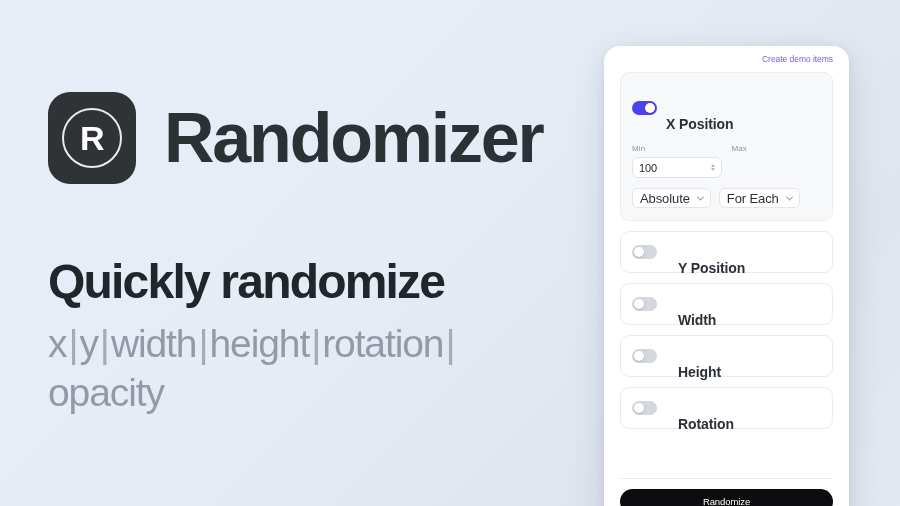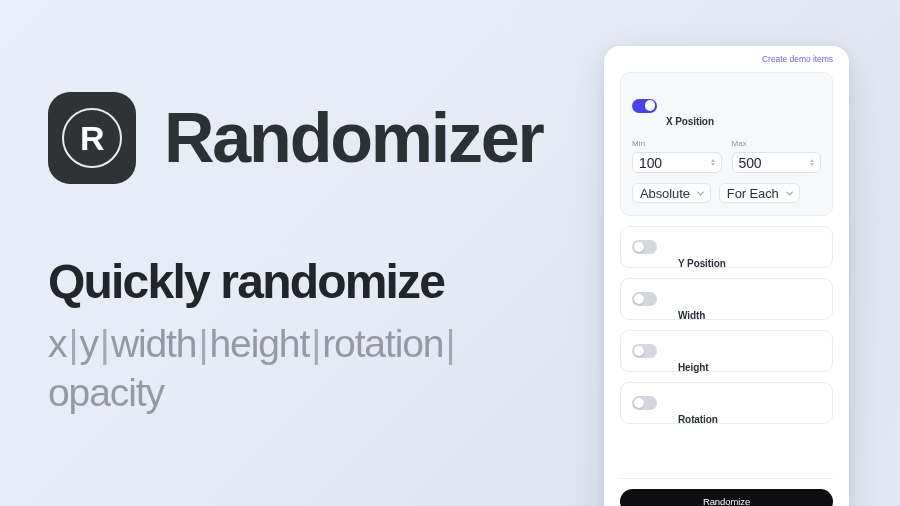--- a/index.html
+++ b/index.html
@@ -160,21 +160,21 @@
   .toggle .knob {
     position: absolute;
     top: 1.6px; left: 1.6px;
     width: 10.8px; height: 10.8px;
     background: #fff;
     border-radius: 50%;
     box-shadow: 0 1px 2px rgba(0,0,0,.18);
   }
   .toggle.on .knob { left: auto; right: 1.6px; }
   .prop-label {
-    font-size: 10px;
+    font-size: 14px;
     font-weight: 700;
     color: #2b3038;
     letter-spacing: -0.1px;
     margin-top: 32px;
   }
 
   .minmax-row {
     display: flex;
     gap: 10px;
     margin-top: 12px;
@@ -190,21 +190,21 @@
     height: 21px;
     background: #ffffff;
     border: 1px solid #dfe2e8;
     border-radius: 6px;
     display: flex;
     align-items: center;
     padding: 0 6px;
     justify-content: space-between;
   }
   .num-value {
-    font-size: 14px;
+    font-size: 11px;
     color: #22262c;
     letter-spacing: -0.1px;
   }
   .stepper {
     display: flex;
     flex-direction: column;
     gap: 1px;
     opacity: .55;
   }
   .stepper span {
@@ -331,27 +331,20 @@
               <div class="num-input">
                 <span class="num-value">100</span>
                 <span class="stepper">
                     <span class="up"></span>
                     <span class="dn"></span>
                   </span>
               </div>
             </div>
             <div class="field">
               <div class="field-label">Max</div>
-              <div class="num-input">
-                <span class="num-value">500</span>
-                <span class="stepper">
-                    <span class="up"></span>
-                    <span class="dn"></span>
-                  </span>
-              </div>
             </div>
           </div>
 
           <div class="select-row">
             <div class="select">
               <span class="select-text">Absolute</span>
               <span class="chev"></span>
             </div>
             <div class="select">
               <span class="select-text">For Each</span>

